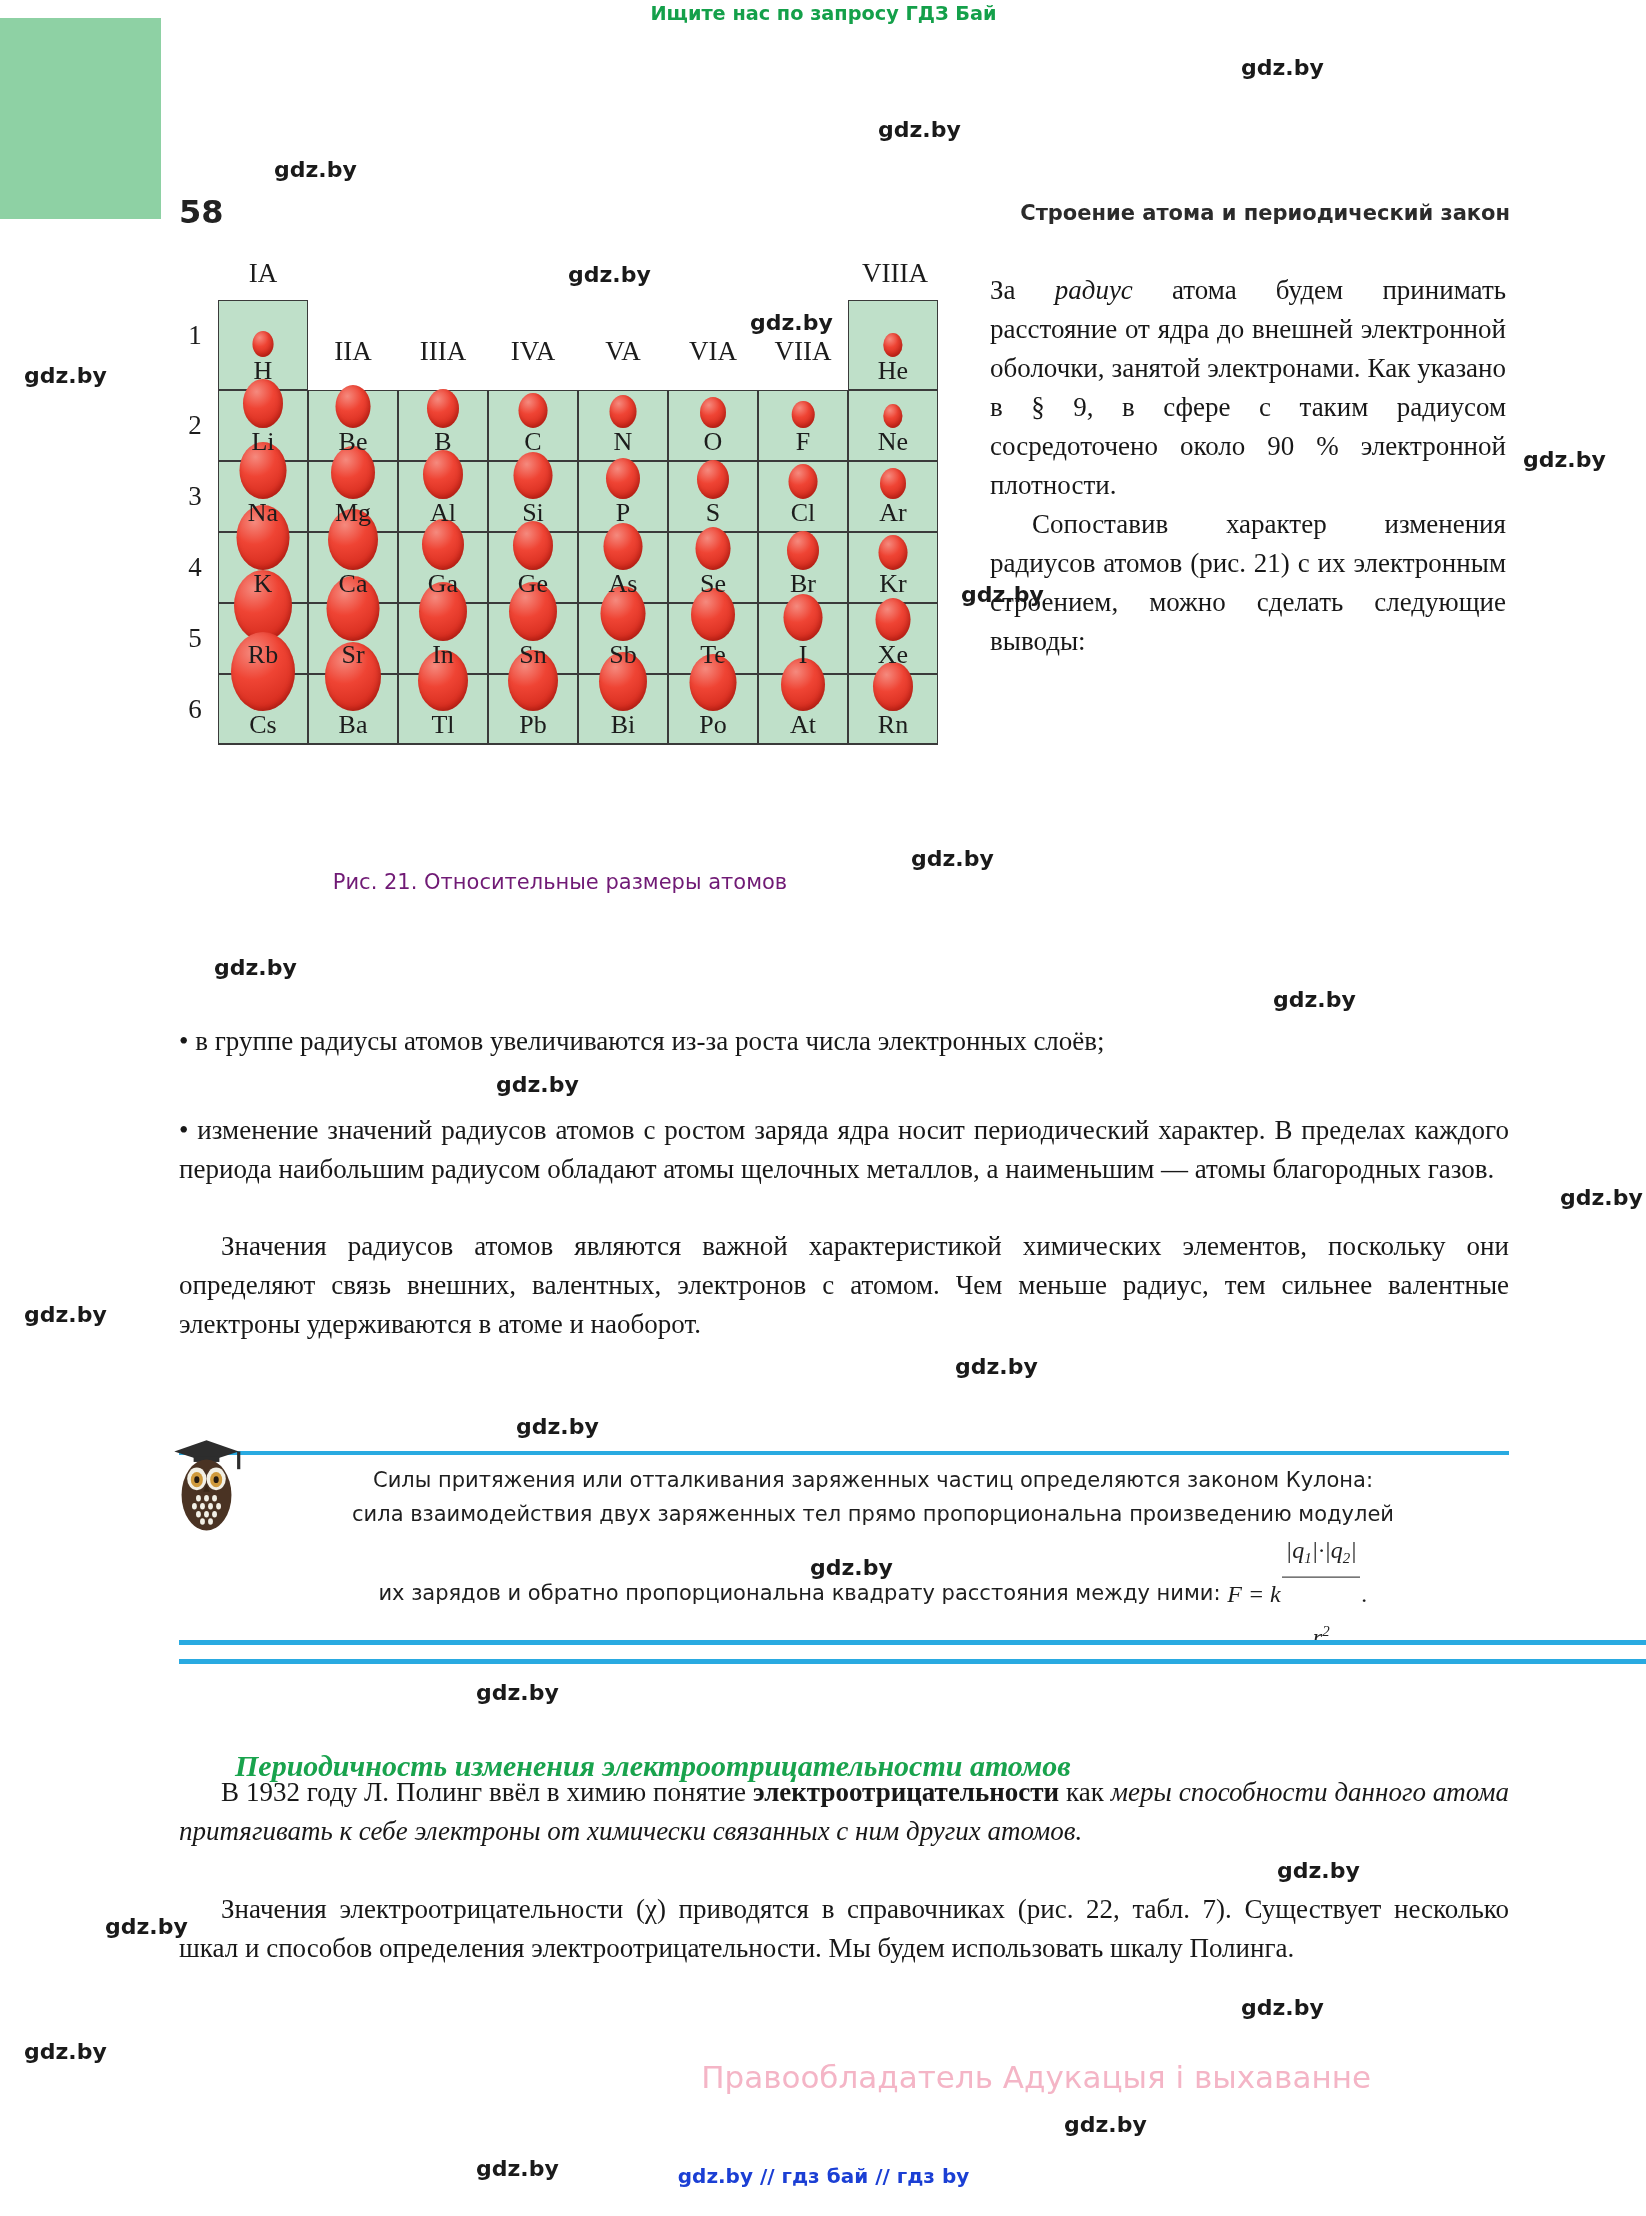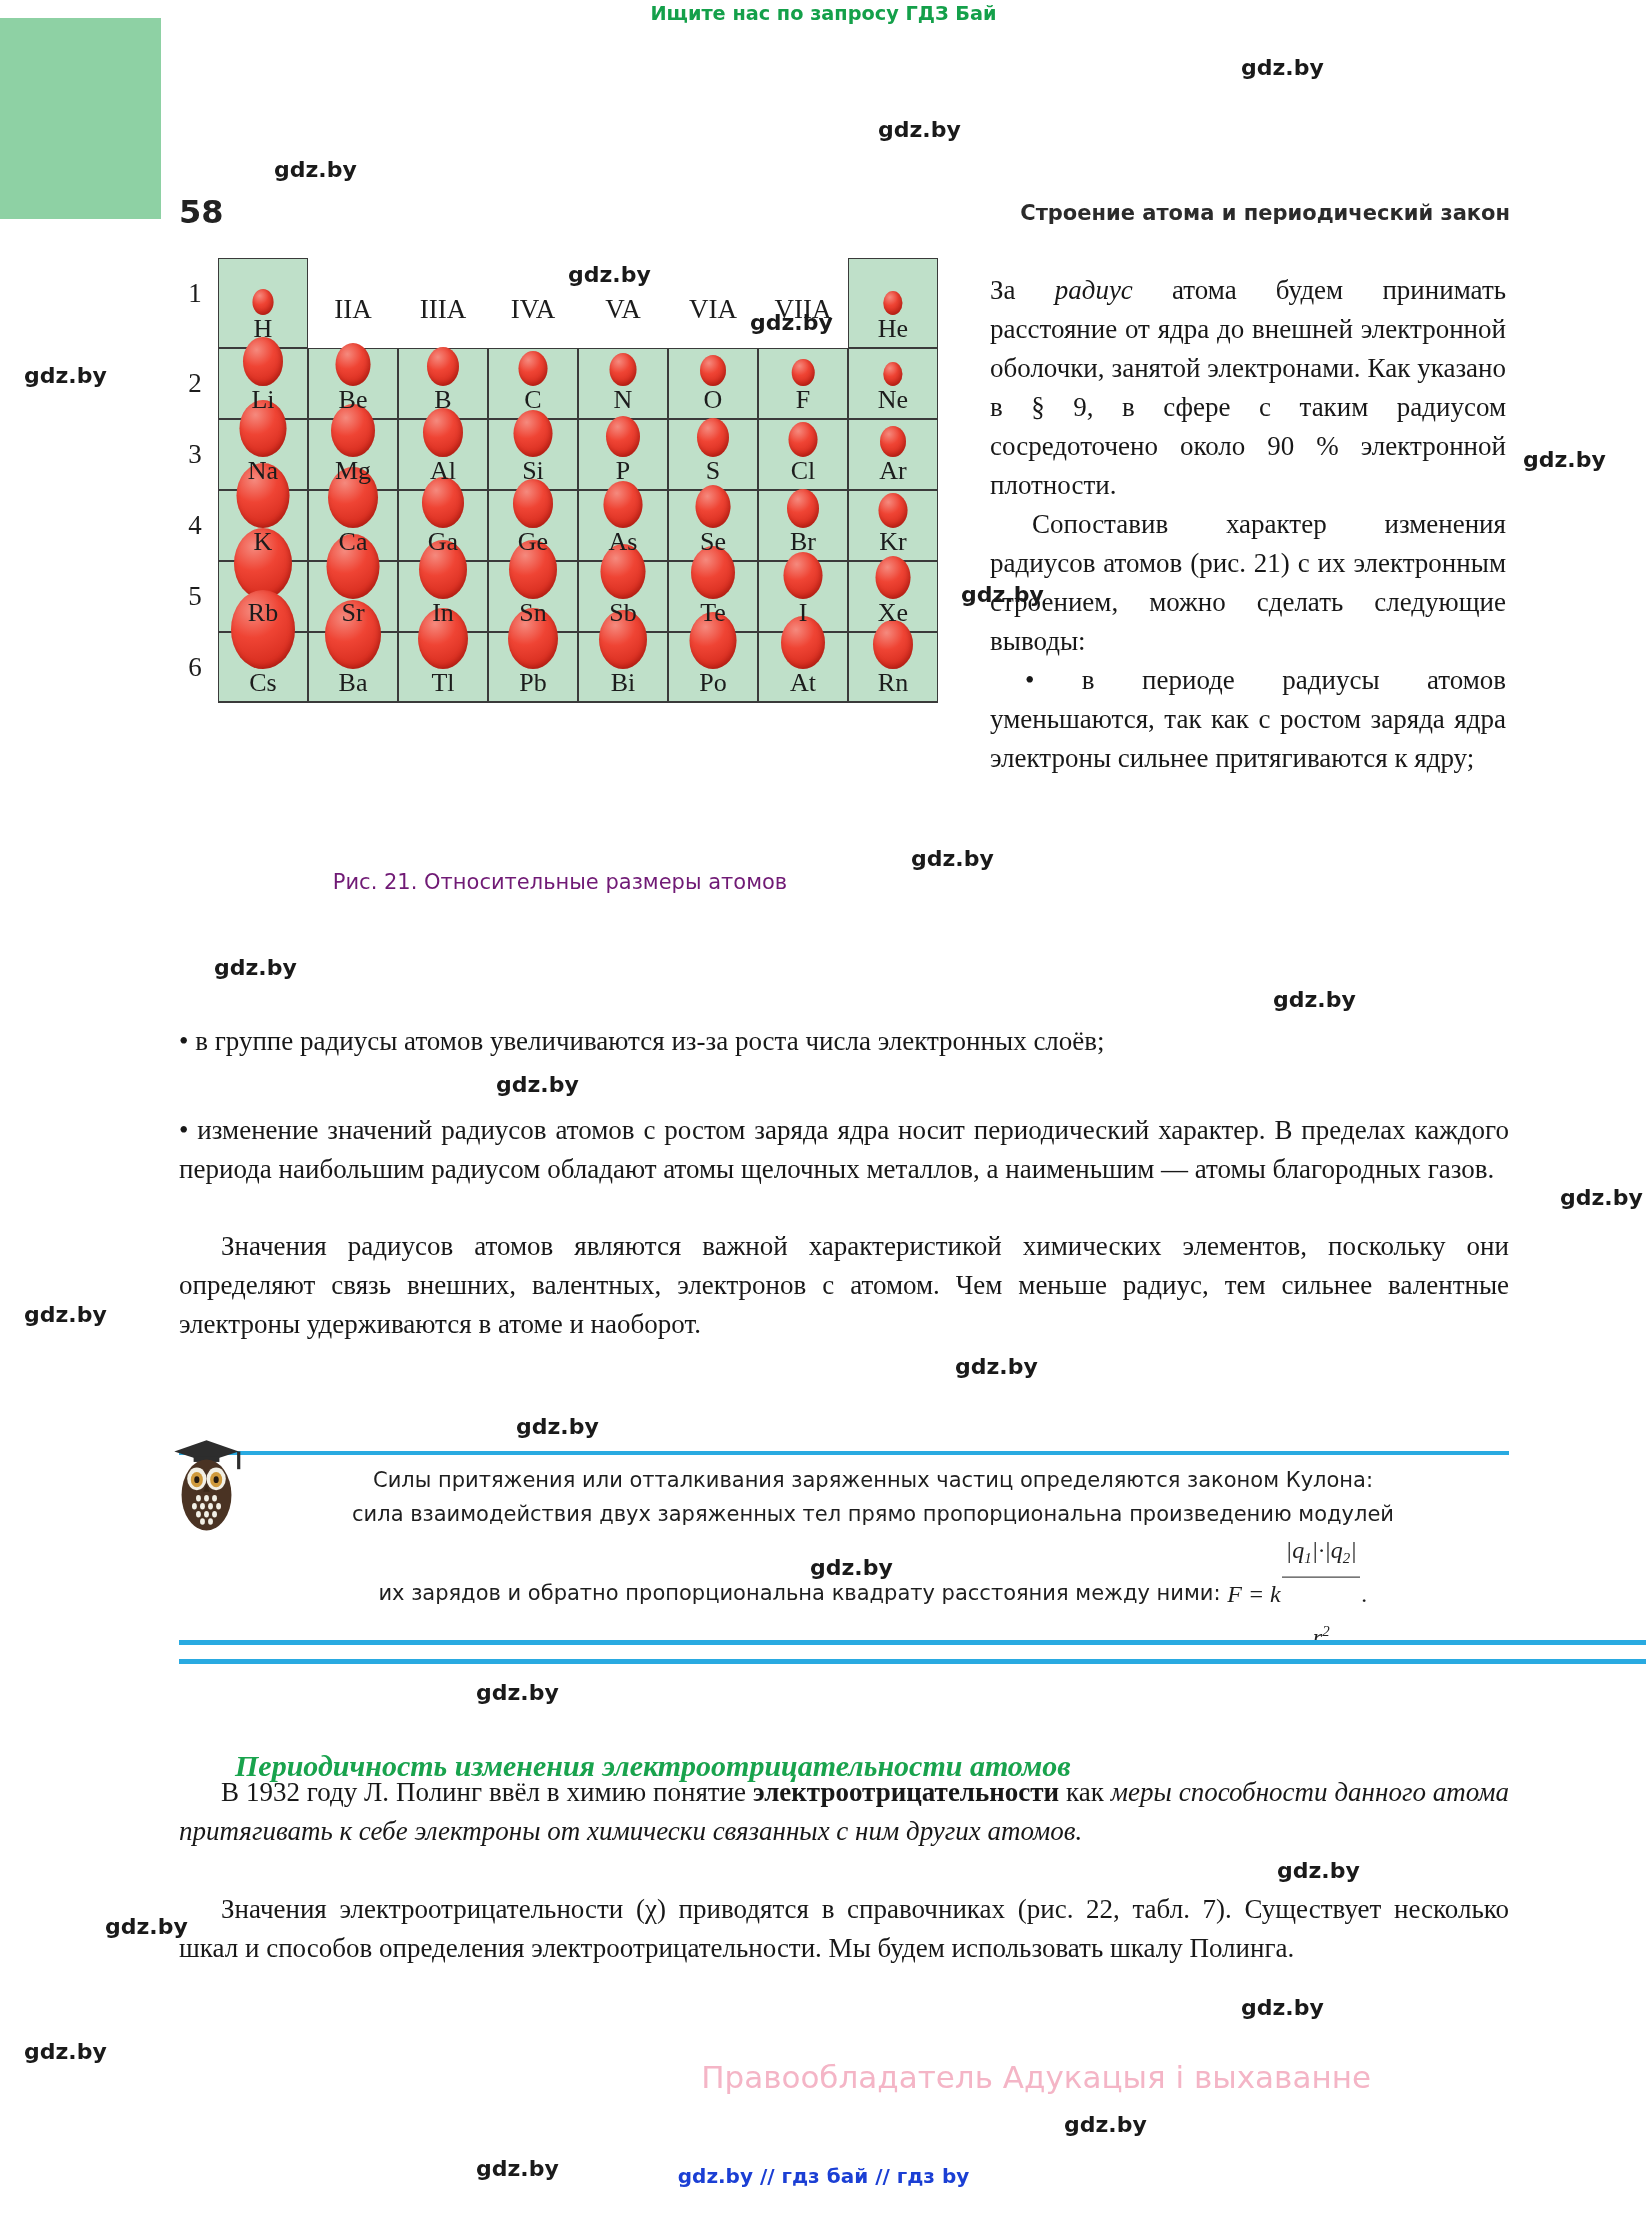--- a/index.html
+++ b/index.html
@@ -274,20 +274,24 @@
   <span>Ищите нас по запросу ГДЗ Бай</span>
 </div>
 
 <div class="corner-block"></div>
 
 <div class="page-number">58</div>
 <div class="running-head">Строение атома и периодический закон</div>
 
 <div class="figure-wrap">
 
+  <div class="grp-top-row">
+    <div class="grp-label" style="left:39px;">IA</div>
+    <div class="grp-label" style="left:671px;">VIIIA</div>
+  </div>
 
   <div class="pt-table" id="pt-grid">
       <div class="pt-row r1 rn">
         <div class="row-num">1</div>
         <div class="cell">
           <div class="atom" style="width: 21px; height: 25.6px; bottom: 32px;"></div>
           <div class="sym">H</div>
         </div>
         <div class="cell blank">
           <span class="inline-grp">IIA</span>
@@ -488,21 +492,20 @@
         </div>
       </div>
     </div>
 </div>
 
 <div class="fig-caption">Рис. 21. Относительные размеры атомов</div>
 
 <div class="right-col">
   <p><span>За </span><i>радиус</i><span> атома будем принимать расстояние от ядра до внешней электронной оболочки, занятой электронами. Как указано в § 9, в сфере с таким радиусом сосредоточено около 90 % электронной плотности.</span></p>
   <p class="indent">Сопоставив характер изменения радиусов атомов (рис. 21) с их электронным строением, можно сделать следующие выводы:</p>
-  <p class="bullet-p">• в периоде радиусы атомов уменьшаются, так как с ростом заряда ядра электроны сильнее притягиваются к ядру;</p>
 </div>
 
 <div class="body-block" style="top:1022px;">• в группе радиусы атомов увеличиваются из-за роста числа электронных слоёв;</div>
 
 <div class="body-block" style="top:1111px;">• изменение значений радиусов атомов с ростом заряда ядра носит периодический характер. В пределах каждого периода наибольшим радиусом обладают атомы щелочных металлов, а наименьшим — атомы благородных газов.</div>
 
 <div class="body-block indent" style="top:1227px;font-family:Liberation Serif, serif;">Значения радиусов атомов являются важной характеристикой химических элементов, поскольку они определяют связь внешних, валентных, электронов с атомом. Чем меньше радиус, тем сильнее валентные электроны удерживаются в атоме и наоборот.</div>
 
 <div class="callout" style="top:1451px;">
 

